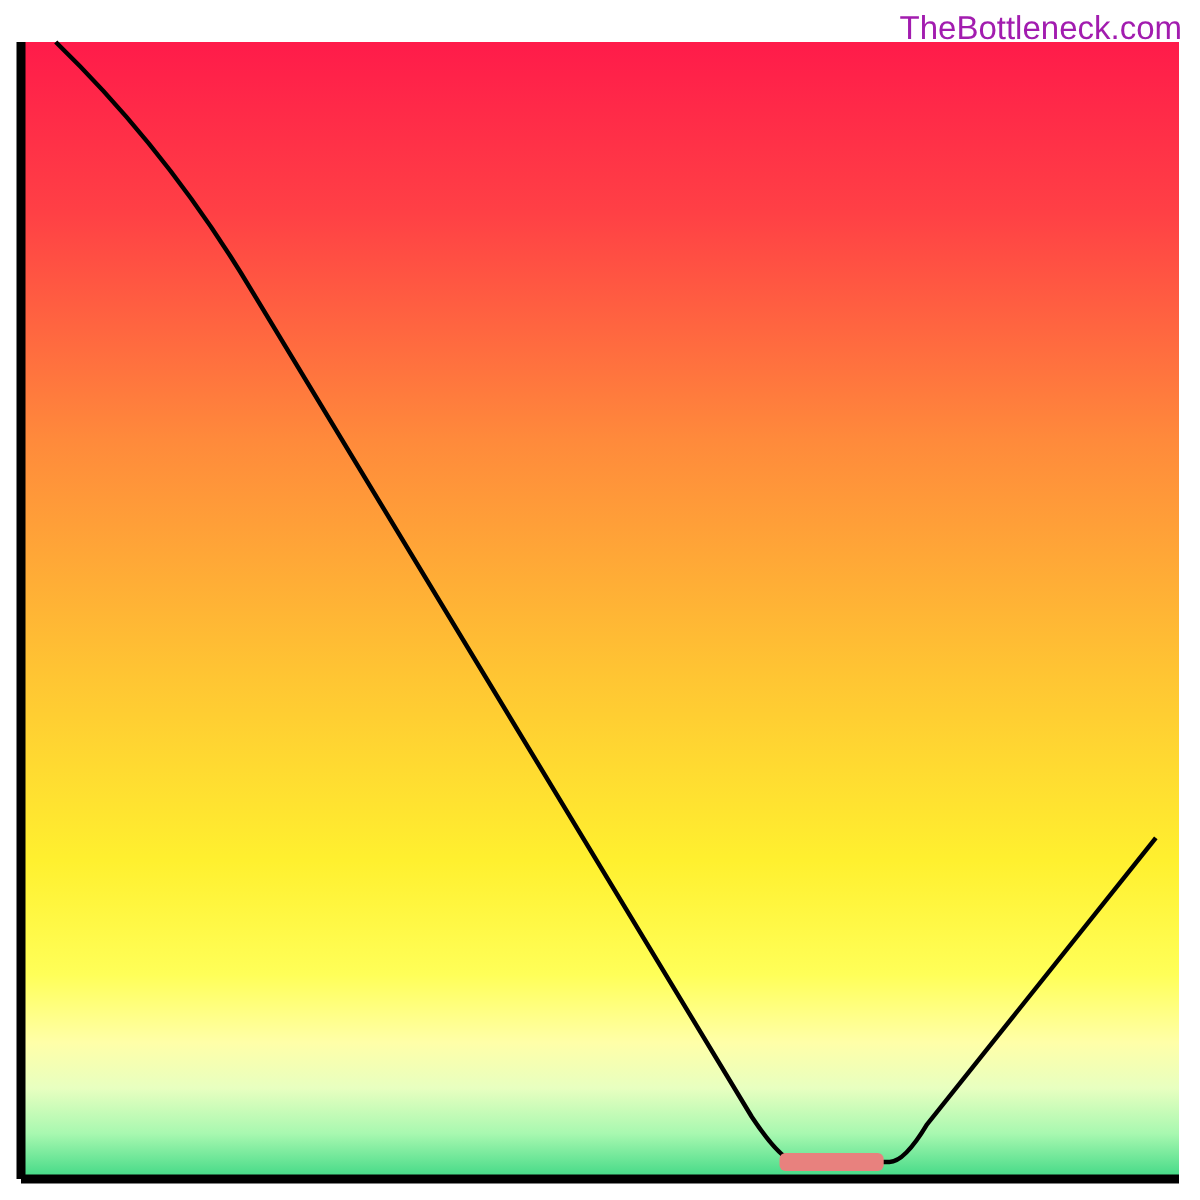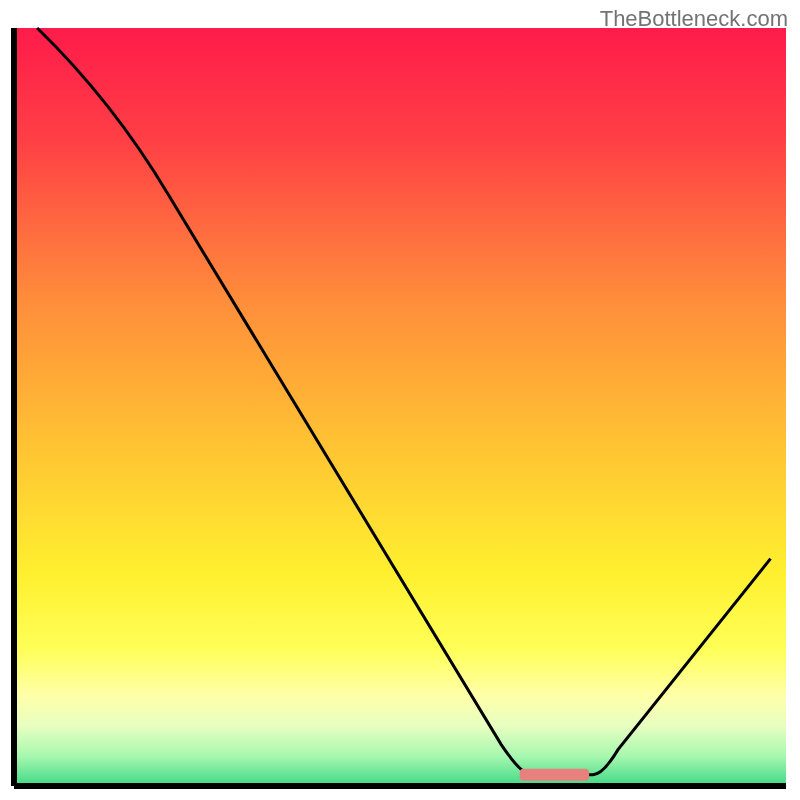--- a/index.html
+++ b/index.html
@@ -13,21 +13,21 @@
   .chart-container {
     width: 800px;
     height: 800px;
     position: relative;
   }
   .watermark {
     position: absolute;
     top: 6px;
     right: 12px;
     font-size: 22px;
-    color: #737373;
+    color: #a21caf;
     font-weight: normal;
     z-index: 10;
   }
   svg {
     display: block;
   }
 </style>
 </head>
 <body>
 

